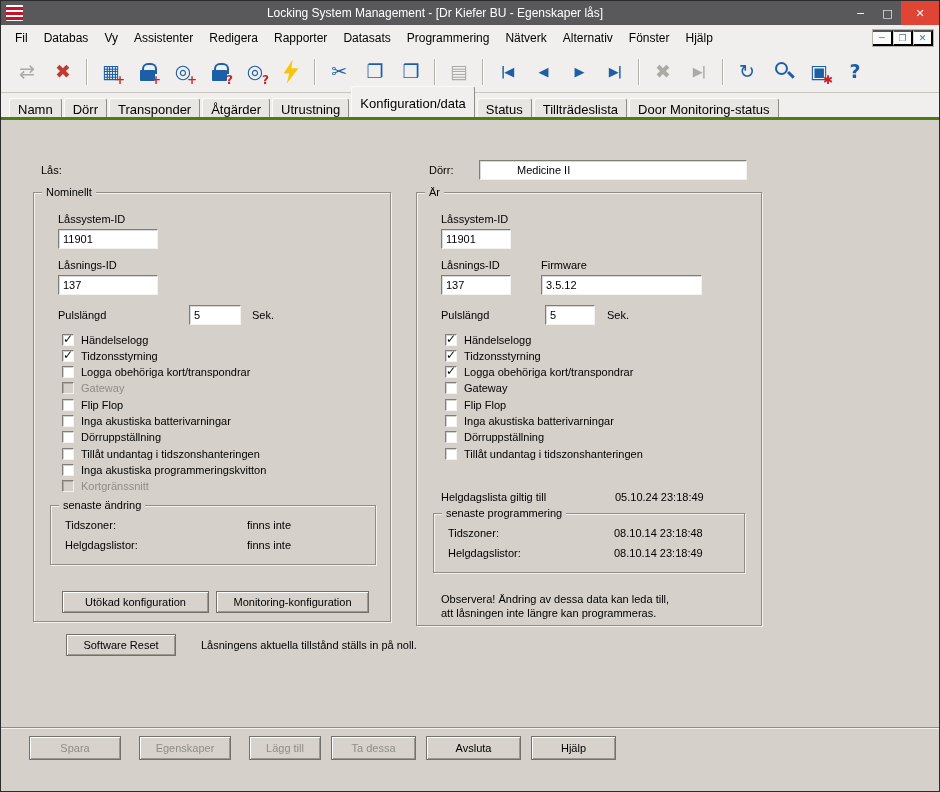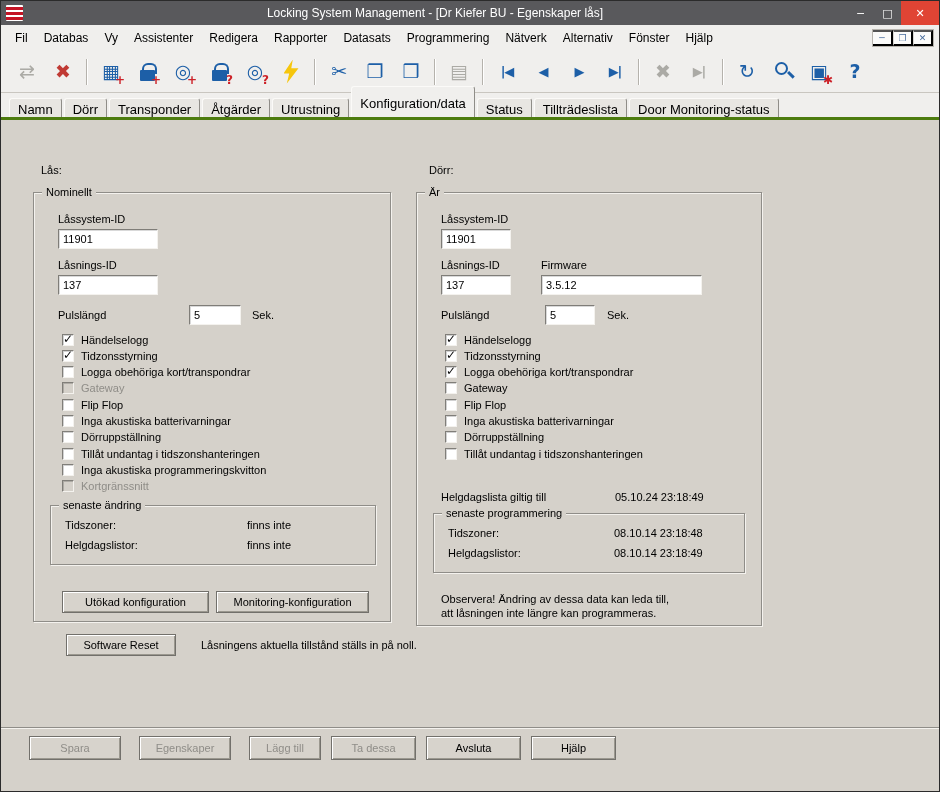--- a/index.html
+++ b/index.html
@@ -186,20 +186,21 @@
     <button class="tab active">Konfiguration/data</button>
     <button class="tab">Status</button>
     <button class="tab">Tillträdeslista</button>
     <button class="tab">Door Monitoring-status</button>
   </div>
 
   <div class="main-bg">
 
     <span class="lbl" style="left:40px;top:44px;">Lås:</span>
     <span class="lbl" style="left:428px;top:44px;">Dörr:</span>
+    <input class="tbox" style="left: 478px; top: 40px; width: 268px; padding-left: 37px;" value="Medicine II">
 
     <div class="groupbox" style="left:32px;top:72px;width:358px;height:430px;">
       <span class="gb-title">Nominellt</span>
       <span class="lbl" style="left:24px;top:20px;">Låssystem-ID</span>
       <input class="tbox" style="left: 24px; top: 36px; width: 100px;" value="11901">
       <span class="lbl" style="left:24px;top:66px;">Låsnings-ID</span>
       <input class="tbox" style="left: 24px; top: 82px; width: 100px;" value="137">
       <span class="lbl" style="left:24px;top:116px;">Pulslängd</span>
       <input class="tbox" style="left: 155px; top: 112px; width: 52px;" value="5">
       <span class="lbl" style="left:218px;top:116px;">Sek.</span>

